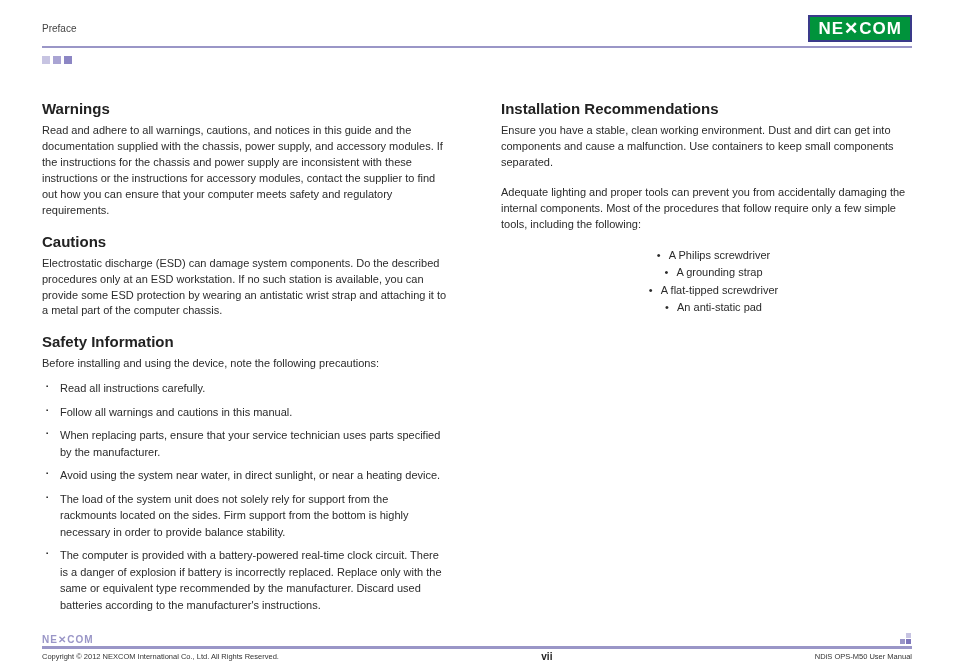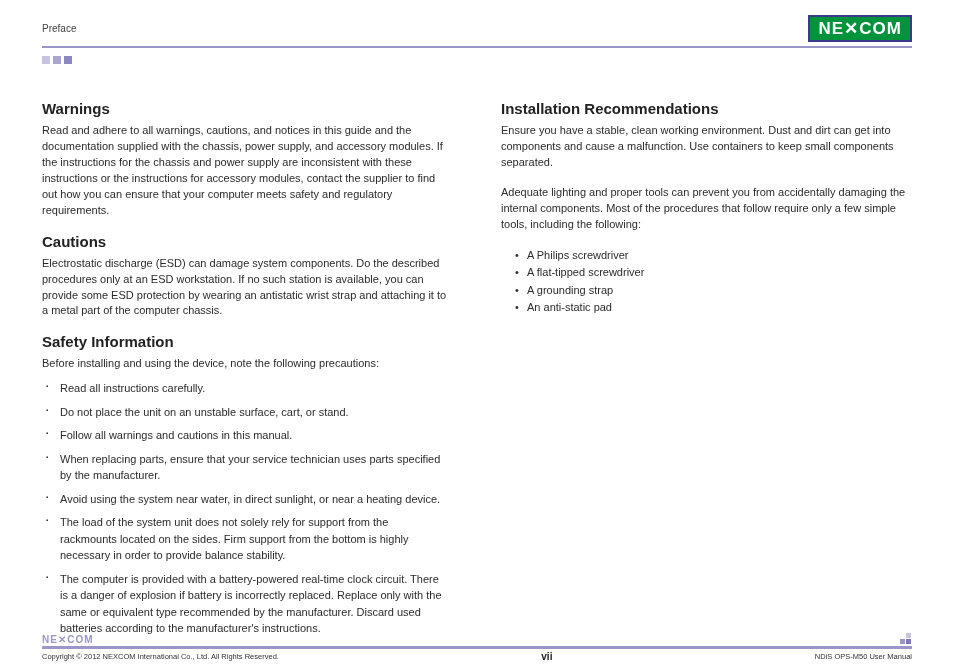--- a/index.html
+++ b/index.html
@@ -18,21 +18,21 @@
   .sq3 { background: #8c86c4; }
   .columns { display: flex; gap: 48px; margin-top: 36px; }
   .col { flex: 1 1 0; min-width: 0; }
   h2 { font-size: 15px; font-weight: 700; color: #222; margin-bottom: 6px; }
   p { font-size: 11px; line-height: 1.45; color: #2b2b2b; margin-bottom: 14px; }
   ul.square { list-style: none; padding-left: 18px; font-size: 11px; line-height: 1.5; color: #2b2b2b; }
   ul.square li { position: relative; margin-bottom: 7px; padding-right: 6px; }
   ul.square li::before { content: "▪"; position: absolute; left: -14px; top: 0; font-size: 6px; color: #222; line-height: 2.2; }
   ul.bullet { list-style: none; padding-left: 26px; font-size: 11px; line-height: 1.6; color: #2b2b2b; margin-bottom: 14px; }
   ul.bullet li::before { content: "•"; position: absolute; margin-left: -12px; }
-  ul.bullet li { position: relative; }
+  ul.bullet li { position: relative; text-align: center; }
   .footer { position: absolute; left: 42px; right: 42px; bottom: 10px; }
   .footer-bar { display: flex; justify-content: space-between; align-items: center; border-bottom: 3px solid #9a96c7; padding-bottom: 1px; }
   .footer-logo { color: #9a96c7; font-size: 10px; font-weight: 700; letter-spacing: 1px; font-family: Arial, sans-serif; }
   .footer-icon { width: 12px; height: 12px; }
   .footer-row2 { display: flex; justify-content: space-between; align-items: center; margin-top: 2px; }
   .copyright { font-size: 7.5px; color: #333; }
   .pagenum { font-size: 10px; font-weight: 700; color: #222; text-align: right; }
   .docname { font-size: 7.5px; color: #333; }
 </style>
 </head>
@@ -59,37 +59,36 @@
       <h2>Warnings</h2>
       <p>Read and adhere to all warnings, cautions, and notices in this guide and the documentation supplied with the chassis, power supply, and accessory modules. If the instructions for the chassis and power supply are inconsistent  with these instructions or the instructions for accessory modules, contact the supplier to find out how you can ensure that your computer meets safety and regulatory requirements.</p>
 
       <h2>Cautions</h2>
       <p>Electrostatic discharge (ESD) can damage system components. Do the described procedures only at an ESD workstation. If no such station is available, you can provide some ESD protection by wearing an antistatic wrist strap and attaching it to a metal part of the computer chassis.</p>
 
       <h2>Safety Information</h2>
       <p style="margin-bottom:8px;">Before installing and using the device, note the following precautions:</p>
       <ul class="square">
         <li>Read all instructions carefully.</li>
-        <li>Do not place the unit on an unstable surface, cart, or stand.</li>
         <li>Follow all warnings and cautions in this manual.</li>
         <li>When replacing parts, ensure that your service technician uses parts specified by the manufacturer.</li>
         <li>Avoid using the system near water, in direct sunlight, or near a heating device.</li>
         <li>The load of the system unit does not solely rely for support from the rackmounts located on the sides. Firm support from the bottom is highly necessary in order to provide balance stability.</li>
         <li>The computer is provided with a battery-powered real-time clock circuit. There is a danger of explosion if battery is incorrectly replaced. Replace only with the same or equivalent type recommended by the manufacturer. Discard used batteries according to the manufacturer's instructions.</li>
       </ul>
     </div>
 
     <div class="col">
       <h2>Installation Recommendations</h2>
       <p>Ensure you have a stable, clean working environment. Dust and dirt can get into components and cause a malfunction. Use containers to keep small components separated.</p>
       <p>Adequate lighting and proper tools can prevent you from accidentally damaging the internal components. Most of the procedures that follow require only a few simple tools, including the following:</p>
       <ul class="bullet">
         <li>A Philips screwdriver</li>
+        <li>A grounding strap</li>
         <li>A flat-tipped screwdriver</li>
-        <li>A grounding strap</li>
         <li>An anti-static pad</li>
       </ul>
     </div>
   </div>
 
   <div class="footer">
     <div class="footer-bar">
       <div class="footer-logo">NE✕COM</div>
       <svg class="footer-icon" viewBox="0 0 12 12">
         <rect x="0" y="6" width="5" height="5" fill="#9a96c7"></rect>

